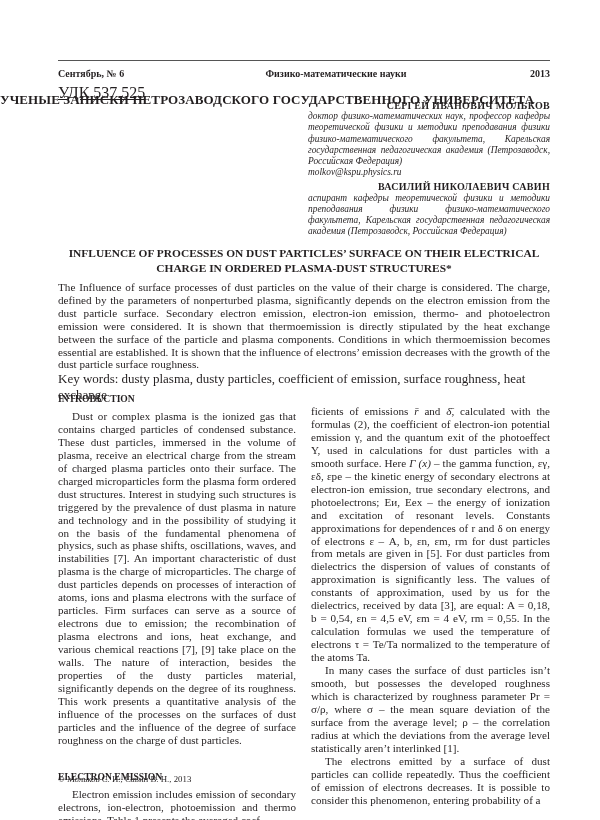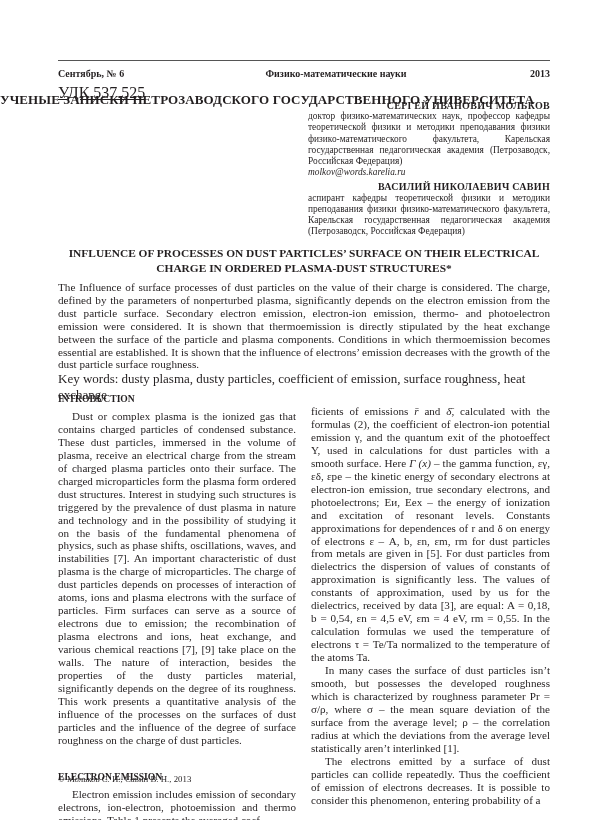--- a/index.html
+++ b/index.html
@@ -7,21 +7,21 @@
          font-family:"Liberation Serif","DejaVu Serif",serif; color:#231f20; }
   .abs { position:absolute; }
   .journal { left:0; width:600px; top:44px; font-weight:bold; font-size:13px; letter-spacing:0.1px;margin-top:48px; }
   .rule { left:58px; width:492px; top:60px; border-top:1px solid #555; height:0; }
   .meta-left { left:58px; top:68px; font-weight:bold; font-size:10px; }
   .meta-mid { left:0; width:600px; top:68px; text-align:center; font-weight:bold; font-size:10px;padding-left:36px; }
   .meta-right { right:50px; top:68px; font-weight:bold; font-size:10px; }
   .udk { left:58px; top:84px; font-size:16px;text-decoration:underline; }
   .authors { left:308px; width:242px; top:100px; font-size:9.4px; line-height:11.2px; }
   .author-name { text-align:right; font-weight:bold; font-size:10px; letter-spacing:0.3px; }
-  .author-desc { text-align:justify; }
+  .author-desc { text-align:justify;font-style:italic; }
   .email { font-style:italic; }
   .author-block + .author-block { margin-top:3px; }
   .title { left:58px; width:492px; top:246px; text-align:center; font-weight:bold; font-size:11.4px; line-height:15px; }
   .abstract { left:58px; width:492px; top:281px; font-size:11.2px; line-height:12.9px; text-align:justify; }
   .keywords { left:58px; width:492px; top:371px; font-size:13px; }
   .col { font-size:11.1px; line-height:12.95px; text-align:justify; }
   .col-left { left:58px; width:238px; top:393px; }
   .col-right { left:311px; width:239px; top:405px; }
   .sec-head { font-weight:bold; font-size:9.6px; margin-bottom:4px; }
   .para { text-indent:14px; margin:0; }
@@ -36,21 +36,21 @@
 <div class="abs rule"></div>
 <div class="abs meta-left">Сентябрь, № 6</div>
 <div class="abs meta-mid">Физико-математические науки</div>
 <div class="abs meta-right">2013</div>
 <div class="abs udk">УДК 537.525</div>
 
 <div class="abs authors">
   <div class="author-block">
     <div class="author-name">СЕРГЕЙ ИВАНОВИЧ МОЛЬКОВ</div>
     <div class="author-desc">доктор физико-математических наук, профессор кафедры теоретической физики и методики преподавания физики физико-математического факультета, Карельская государственная педагогическая академия (Петрозаводск, Российская Федерация)</div>
-    <div class="email">molkov@words.karelia.ru</div>
+    <div class="email">molkov@kspu.physics.ru</div>
   </div>
   <div class="author-block">
     <div class="author-name">ВАСИЛИЙ НИКОЛАЕВИЧ САВИН</div>
     <div class="author-desc">аспирант кафедры теоретической физики и методики преподавания физики физико-математического факультета, Карельская государственная педагогическая академия (Петрозаводск, Российская Федерация)</div>
   </div>
 </div>
 
 <div class="abs title">INFLUENCE OF PROCESSES ON DUST PARTICLES’ SURFACE ON THEIR ELECTRICAL CHARGE IN ORDERED PLASMA-DUST STRUCTURES*</div>
 <div class="abs abstract">The Influence of surface processes of dust particles on the value of their charge is considered. The charge, defined by the parameters of nonperturbed plasma, significantly depends on the electron emission from the dust particle surface. Secondary electron emission, electron-ion emission, thermo- and photoelectron emission were considered. It is shown that thermoemission is directly stipulated by the heat exchange between the surface of the particle and plasma components. Conditions in which thermoemission becomes essential are established. It is shown that the influence of electrons’ emission decreases with the growth of the dust particle surface roughness.</div>
 <div class="abs keywords">Key words: dusty plasma, dusty particles, coefficient of emission, surface roughness, heat exchange</div>

